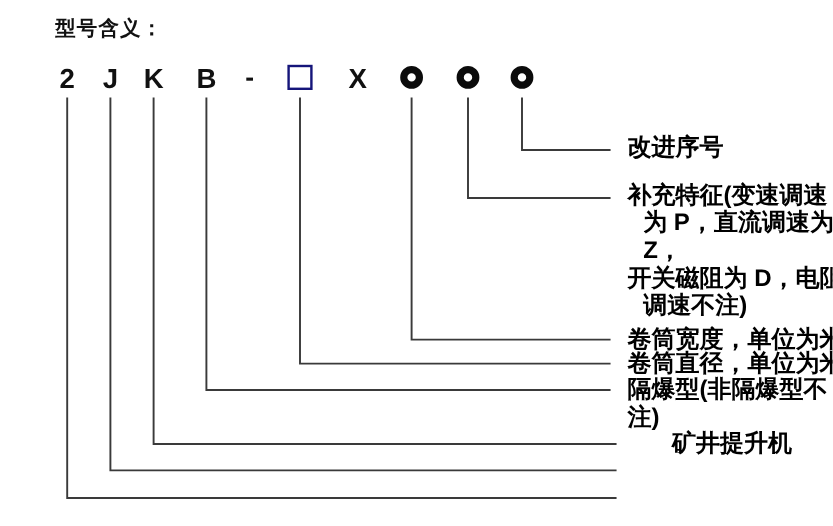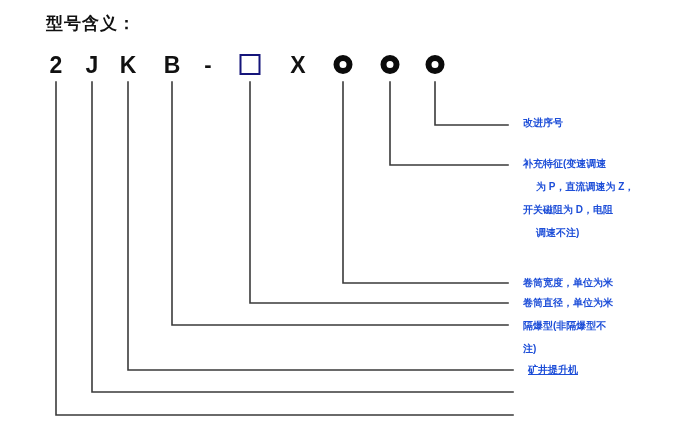--- a/index.html
+++ b/index.html
@@ -80,25 +80,25 @@
     position: absolute;
     left: 0;
     top: 0;
     width: 694px;
     height: 438px;
     pointer-events: none;
   }
   
   .label {
     position: absolute;
-    font-size: 10px;
+    font-size: 20px;
     font-weight: bold;
     line-height: 22px;
     white-space: nowrap;
-    color: #1d4ed8;
+    color: #000000;
   }
   .label.multiline {
     white-space: normal;
     width: 180px;
     line-height: 23px;
   }
   .label .ln {
     display: block;
   }
   .label .ln.ind {
@@ -157,17 +157,17 @@
 
   <div class="label" style="left:523px; top:272px;">卷筒宽度，单位为米</div>
 
   <div class="label" style="left:523px; top:292px;">卷筒直径，单位为米</div>
 
   <div class="label multiline" style="left:523px; top:314px;">
     <span class="ln">隔爆型(非隔爆型不</span>
     <span class="ln">注)</span>
   </div>
 
-  <div class="label" style="left:528px; top:359px;text-decoration:underline;">矿井提升机</div>
+  <div class="label" style="left:560px; top:359px;">矿井提升机</div>
 
 
 
 </div>
 
 </body></html>

